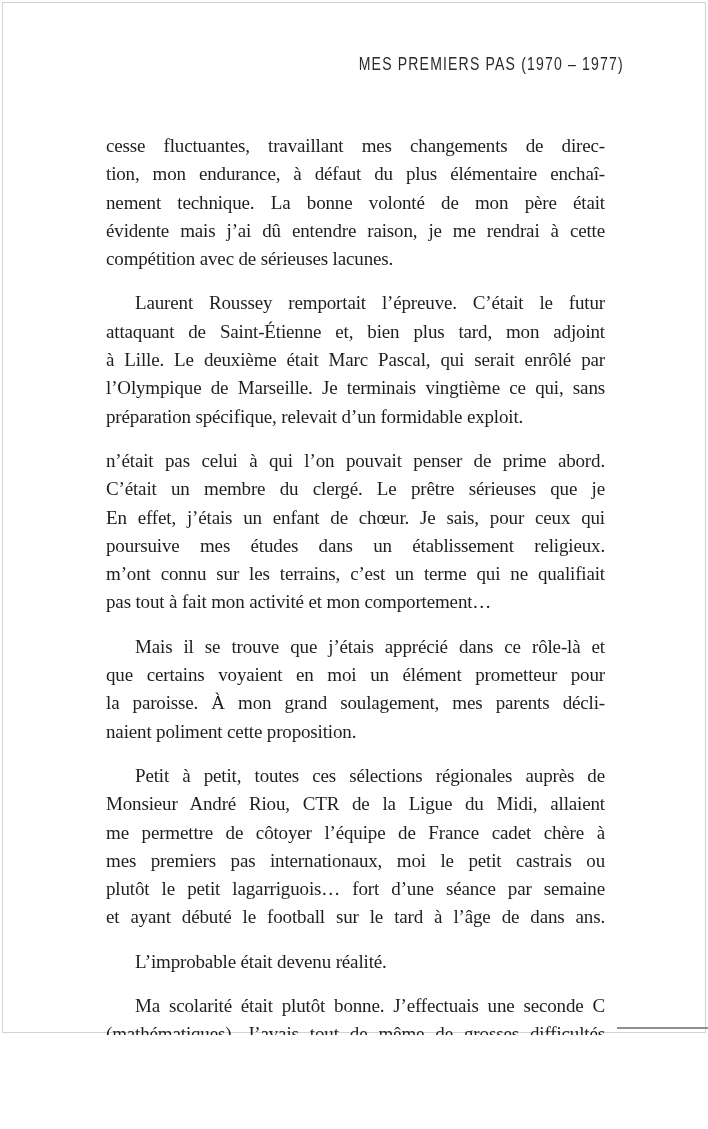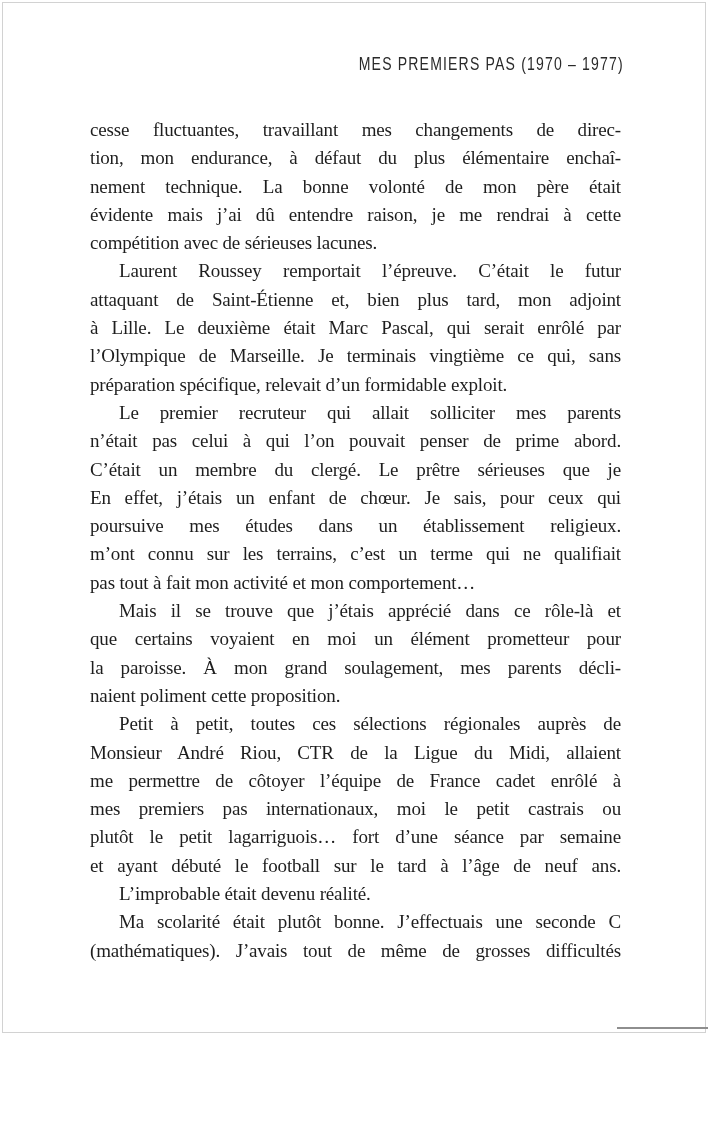--- a/index.html
+++ b/index.html
@@ -37,21 +37,21 @@
   .page-body {
     position: absolute;
     left: 87px;
     top: 113px;
     width: 531px;
     font-size: 19px;
     line-height: 28.3px;
     letter-spacing: -0.15px;
     color: var(--text, #1e1e1e);
   }
-  .paragraph { margin: 0; }
+  .paragraph { margin: 16px; }
   .line {
     text-align: justify;
     text-align-last: justify;
   }
   .line.left-last { text-align-last: left; }
   .line.indent { text-indent: 29px; }
   .footer-rule {
     position: absolute;
     top: 1024px;
     left: 614px;
@@ -87,41 +87,40 @@
           <div class="line left-last">compétition avec de sérieuses lacunes.</div>
         </div>
         <div class="paragraph">
           <div class="line indent">Laurent Roussey remportait l’épreuve. C’était le futur</div>
           <div class="line">attaquant de Saint-Étienne et, bien plus tard, mon adjoint</div>
           <div class="line">à Lille. Le deuxième était Marc Pascal, qui serait enrôlé par</div>
           <div class="line">l’Olympique de Marseille. Je terminais vingtième ce qui, sans</div>
           <div class="line left-last">préparation spécifique, relevait d’un formidable exploit.</div>
         </div>
         <div class="paragraph">
-          <div class="line indent">Le premier recruteur qui allait solliciter mes parents</div>
           <div class="line">n’était pas celui à qui l’on pouvait penser de prime abord.</div>
           <div class="line">C’était un membre du clergé. Le prêtre sérieuses que je</div>
           <div class="line">En effet, j’étais un enfant de chœur. Je sais, pour ceux qui</div>
           <div class="line">poursuive mes études dans un établissement religieux.</div>
           <div class="line">m’ont connu sur les terrains, c’est un terme qui ne qualifiait</div>
           <div class="line left-last">pas tout à fait mon activité et mon comportement…</div>
         </div>
         <div class="paragraph">
           <div class="line indent">Mais il se trouve que j’étais apprécié dans ce rôle-là et</div>
           <div class="line">que certains voyaient en moi un élément prometteur pour</div>
           <div class="line">la paroisse. À mon grand soulagement, mes parents décli-</div>
           <div class="line left-last">naient poliment cette proposition.</div>
         </div>
         <div class="paragraph">
           <div class="line indent">Petit à petit, toutes ces sélections régionales auprès de</div>
           <div class="line">Monsieur André Riou, CTR de la Ligue du Midi, allaient</div>
-          <div class="line">me permettre de côtoyer l’équipe de France cadet enrôlé à</div>
+          <div class="line">me permettre de côtoyer l’équipe de France cadet chère à</div>
           <div class="line">mes premiers pas internationaux, moi le petit castrais ou</div>
           <div class="line">plutôt le petit lagarriguois… fort d’une séance par semaine</div>
-          <div class="line">et ayant débuté le football sur le tard à l’âge de neuf ans.</div>
+          <div class="line">et ayant débuté le football sur le tard à l’âge de dans ans.</div>
         </div>
         <div class="paragraph">
           <div class="line left-last indent">L’improbable était devenu réalité.</div>
         </div>
         <div class="paragraph">
           <div class="line indent">Ma scolarité était plutôt bonne. J’effectuais une seconde C</div>
           <div class="line">(mathématiques). J’avais tout de même de grosses difficultés</div>
         </div>
       </div>
 

